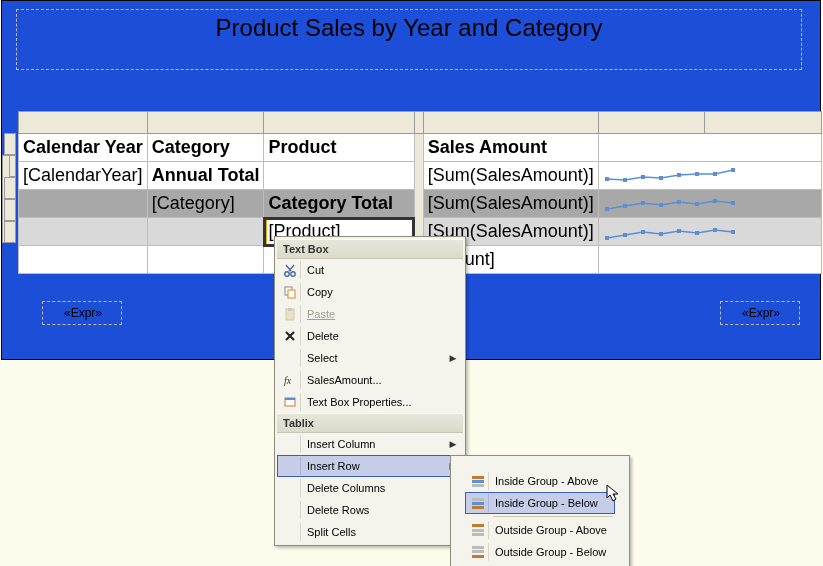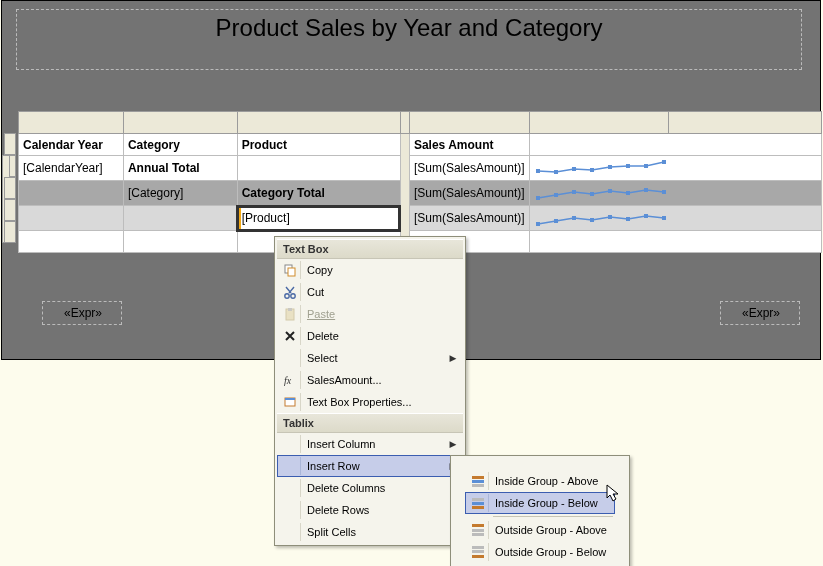--- a/index.html
+++ b/index.html
@@ -8,21 +8,21 @@
     padding: 0;
     font-family: Tahoma, Arial, sans-serif;
     font-size: 11px;
     background: #fdfced;
     width: 823px;
     height: 566px;
     overflow: hidden;
     position: relative;
   }
   .report-canvas {
-    background: #737373;
+    background: #1d4ed8;
     border: 1px solid #000;
     position: absolute;
     left: 1px; top: 0;
     width: 820px;
     height: 360px;
   }
   .title-box {
     position: absolute;
     left: 14px; top: 8px;
     width: 786px;
@@ -56,21 +56,21 @@
     top: 0;
     table-layout: fixed;
   }
   table.tablix td, table.tablix th {
     border: 1px solid #bdbdbd;
     padding: 3px 4px;
     height: 22px;
     overflow: hidden;
     white-space: nowrap;
     vertical-align: middle;
-    font-size: 12px;
+    font-size: 18px;
   }
   table.tablix th {
     background: #fff;
     font-weight: 700;
     text-align: left;
   }
   .col-sep {
     background: #ece9d8;
   }
   .group-row-1 { background: #fff; font-weight: 700; margin-left: 16px; }
@@ -278,35 +278,35 @@
     <span>«Expr»</span>
   </div>
 </div>
 
 <div class="menu" style="left:274px;top:236px;width:192px">
   <div class="menu-section"><span>Text Box</span></div>
 
   <div class="menu-item">
     <span class="icon-slot">
         <svg width="14" height="14">
-          <rect x="2" y="2" width="7" height="8" fill="#fff" stroke="#888"></rect>
-          <rect x="5" y="5" width="7" height="8" fill="#fff" stroke="#d08b2a"></rect>
-        </svg>
-      </span>
-    <span class="label">Copy</span>
-  </div>
-  <div class="menu-item">
-    <span class="icon-slot">
-        <svg width="14" height="14">
           <path d="M3 2 L8 8 M11 2 L6 8" stroke="#4b6aa5" stroke-width="1.4" fill="none"></path>
           <circle cx="4" cy="11" r="2.2" fill="none" stroke="#4b6aa5" stroke-width="1.4"></circle>
           <circle cx="10" cy="11" r="2.2" fill="none" stroke="#4b6aa5" stroke-width="1.4"></circle>
         </svg>
       </span>
     <span class="label">Cut</span>
+  </div>
+  <div class="menu-item">
+    <span class="icon-slot">
+        <svg width="14" height="14">
+          <rect x="2" y="2" width="7" height="8" fill="#fff" stroke="#888"></rect>
+          <rect x="5" y="5" width="7" height="8" fill="#fff" stroke="#d08b2a"></rect>
+        </svg>
+      </span>
+    <span class="label">Copy</span>
   </div>
   <div class="menu-item disabled">
     <span class="icon-slot">
         <svg width="14" height="14" opacity="0.4">
           <rect x="3" y="2" width="8" height="11" fill="#d9c58a" stroke="#a08a4a"></rect>
           <rect x="5" y="1" width="4" height="3" fill="#888"></rect>
         </svg>
       </span>
     <span class="label">Paste</span>
   </div>

